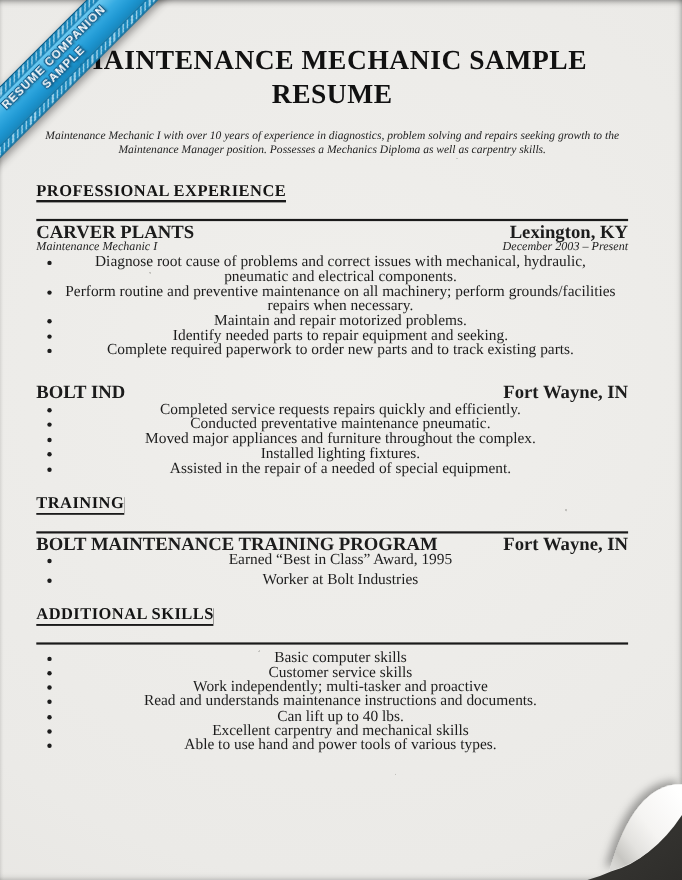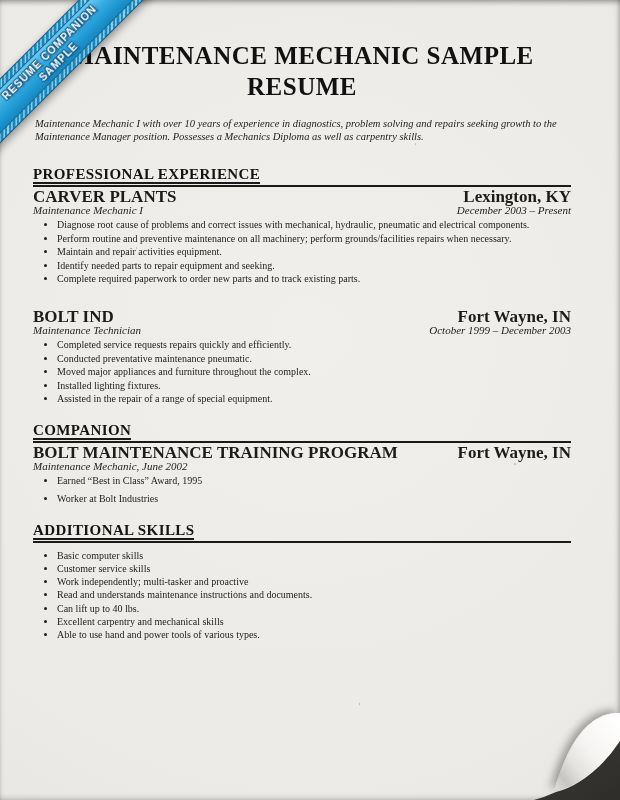--- a/index.html
+++ b/index.html
@@ -29,39 +29,39 @@
     color:#1c1c1c;
   }
   
   h1{
     margin:0;text-align:center;font-size:25px;line-height:31px;
     font-weight:bold;letter-spacing:.5px;color:#111;
   }
   h1 span{display:block;}
   .contact{ text-align:center;font-size:9px;line-height:12px;margin-top:3px;color:#222;}
   .summary{
-    font-style:italic;font-size:10.5px;line-height:12.5px;
+    text-align:center;font-style:italic;font-size:10.5px;line-height:12.5px;
     margin:16px 2px 0 2px;color:#222;
   }
   
   h2{
     margin:0;font-size:15px;letter-spacing:.4px;font-weight:bold;color:#141414;
-    border-bottom:2px solid #1a1a1a;padding-bottom:2px;
+    border-bottom:2px solid #1a1a1a;padding-bottom:16px;
   }
   h2 .ul-text{box-shadow:0 2px 0 #1a1a1a;}
   .sec-exp h2{margin-top:23px;}
   .sec-edu h2{margin-top:17px;}
   .sec-skills h2{margin-top:17px;}
   .row{display:flex;justify-content:space-between;align-items:baseline;}
   .row.first{margin-top:4px;}
   .company,.place{font-weight:bold;font-size:17px;line-height:12.5px;}
   .role,.dates{font-style:italic;font-size:11px;line-height:12.5px;}
   ul{
     margin:2px 0 0 0;padding:0 0 0 24px;
-    font-size:10px;line-height:13px;color:#1c1c1c;
+    font-size:14px;line-height:13px;color:#1c1c1c;text-align:center;
   }
   ul li{max-width:505px;margin:0 0 .5px 0;}
   .job2{margin-top:26px;}
   .edu-list li{margin-bottom:4.5px;}
   .skills-list{margin-top:7px;line-height:12.8px;}
   
   .ribbon{
     position:absolute;left:-96px;top:34px;width:300px;
     transform:rotate(-45deg);
     filter:drop-shadow(0 3px 4px rgba(0,0,0,.4));
@@ -117,53 +117,46 @@
           <span class="company">CARVER PLANTS</span>
           <span class="place">Lexington, KY</span>
         </div>
         <div class="row">
           <span class="role">Maintenance Mechanic I</span>
           <span class="dates">December 2003 – Present</span>
         </div>
         <ul>
           <li>Diagnose root cause of problems and correct issues with mechanical, hydraulic, pneumatic and electrical components.</li>
           <li>Perform routine and preventive maintenance on all machinery; perform grounds/facilities repairs when necessary.</li>
-          <li>Maintain and repair activities equipment.</li>
+          <li>Maintain and repair motorized problems.</li>
           <li>Identify needed parts to repair equipment and seeking.</li>
           <li>Complete required paperwork to order new parts and to track existing parts.</li>
         </ul>
       </div>
 
       <div class="job job2">
         <div class="row">
           <span class="company">BOLT IND</span>
           <span class="place">Fort Wayne, IN</span>
         </div>
-        <div class="row">
-          <span class="role">Maintenance Technician</span>
-          <span class="dates">October 1999 – December 2003</span>
-        </div>
         <ul>
           <li>Completed service requests repairs quickly and efficiently.</li>
           <li>Conducted preventative maintenance pneumatic.</li>
           <li>Moved major appliances and furniture throughout the complex.</li>
           <li>Installed lighting fixtures.</li>
-          <li>Assisted in the repair of a range of special equipment.</li>
+          <li>Assisted in the repair of a needed of special equipment.</li>
         </ul>
       </div>
     </div>
 
     <div class="sec-edu">
-      <h2><span class="ul-text">COMPANION</span></h2>
+      <h2><span class="ul-text">TRAINING</span></h2>
       <div class="row first">
         <span class="company">BOLT MAINTENANCE TRAINING PROGRAM</span>
         <span class="place">Fort Wayne, IN</span>
-      </div>
-      <div class="row">
-        <span class="role">Maintenance Mechanic, June 2002</span>
       </div>
       <ul class="edu-list">
         <li>Earned “Best in Class” Award, 1995</li>
         <li>Worker at Bolt Industries</li>
       </ul>
     </div>
 
     <div class="sec-skills">
       <h2><span class="ul-text">ADDITIONAL SKILLS</span></h2>
       <ul class="skills-list">

